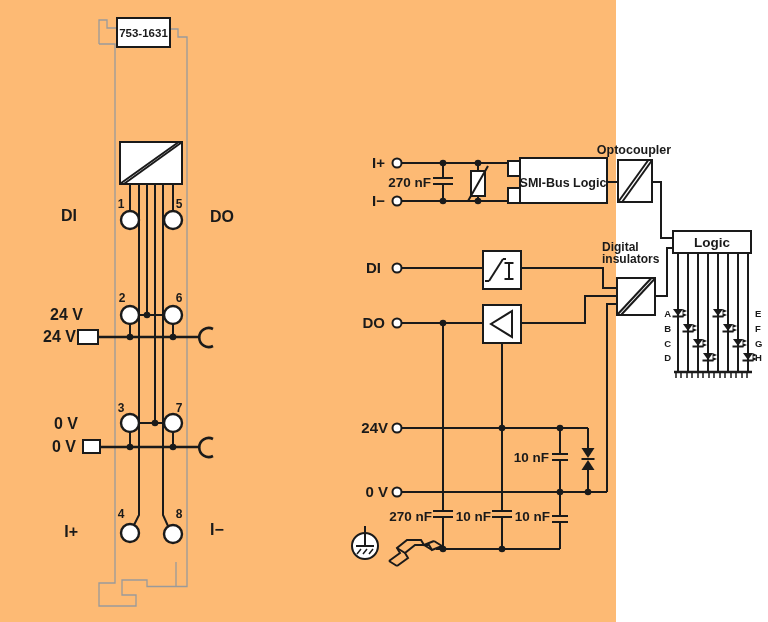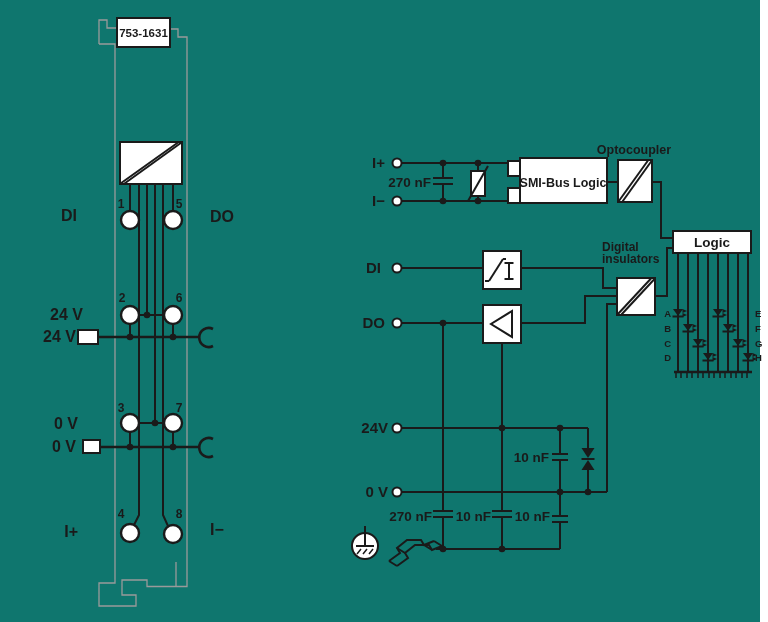--- a/index.html
+++ b/index.html
@@ -1,16 +1,16 @@
 <!DOCTYPE html>
 <html><head>
 <meta charset="utf-8">
 <style>
   html,body{margin:0;padding:0;background:#ffffff;}
-  .stage{width:760px;height:622px;position:relative;background:#0f766e;}
+  .stage{width:616px;height:622px;position:relative;background:#fdba74;}
   svg{display:block;}
   
   .w2{stroke:#1a1a1a;stroke-width:2;fill:none;}
   .w25{stroke:#1a1a1a;stroke-width:2.6;fill:none;}
   .thin{stroke:#1a1a1a;stroke-width:1.5;fill:none;}
   .gray{stroke:#9a9a9a;stroke-width:1.3;fill:none;}
   .box{fill:#ffffff;stroke:#1a1a1a;stroke-width:2;}
   .term{fill:#ffffff;stroke:#1a1a1a;stroke-width:2.4;}
   .oc{fill:#ffffff;stroke:#1a1a1a;stroke-width:2;}
   .dot{fill:#1a1a1a;stroke:none;}

